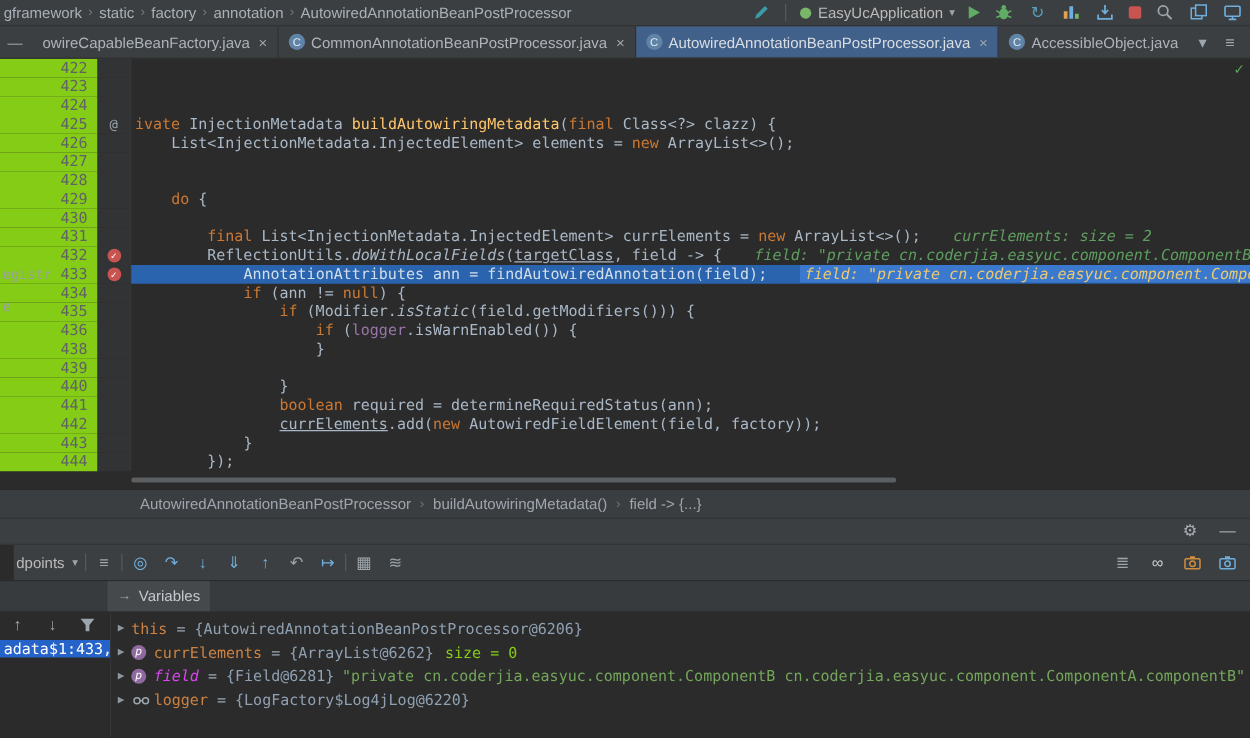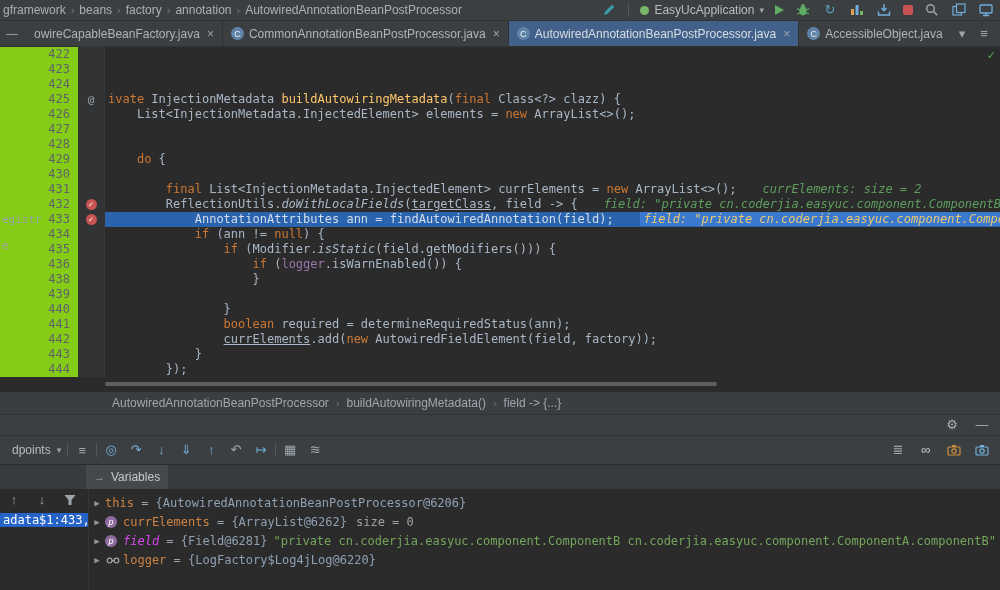--- a/index.html
+++ b/index.html
@@ -61,21 +61,21 @@
 
   
   #breadcrumbs{height:22px;background:#3b3e41;display:flex;align-items:center;padding-left:112px;flex:none;border-bottom:1px solid #323232;}
   .bc-item{color:#9fa6ad;font-size:12px;}
   .bc-sep{color:#6e757b;font-size:11px;margin:0 7px;}
 
   
   #debug-header{height:20px;background:#3c3f41;display:flex;align-items:center;flex:none;border-bottom:1px solid #333639;}
   #debug-header .spacer{flex:1;}
   #debug-header-icons{display:flex;align-items:center;gap:14px;padding-right:10px;}
-  #debug-toolbar{height:28px;background:#3c3f41;display:flex;align-items:center;flex:none;border-bottom:1px solid #2b2b2b;gap:6px;padding-left:12px;}
+  #debug-toolbar{height:28px;background:#3c3f41;display:flex;align-items:center;flex:none;border-bottom:1px solid #2b2b2b;gap:6px;padding-left:2px;margin-left:11px;}
   #dbg-label{color:#bbbbbb;font-size:12px;}
   #debug-toolbar .grp{display:flex;align-items:center;gap:9px;}
   #debug-toolbar .spacer{flex:1;}
   #dbg-right{display:flex;align-items:center;gap:12px;padding-right:10px;}
 
   #var-tabrow{height:24px;background:#383b3d;display:flex;align-items:center;gap:6px;padding-left:86px;flex:none;border-bottom:1px solid #2b2b2b;}
   #var-tab{display:flex;align-items:center;gap:6px;height:100%;padding:0 8px;background:#45494c;}
   #var-tab .lbl{color:#c4c9ce;font-size:12px;}
   .tabicon{color:#9da6ad;font-size:11px;}
 
@@ -84,35 +84,35 @@
   #frames{width:88px;flex:none;overflow:hidden;border-right:1px solid #333639;}
   #frames-toolbar{height:20px;display:flex;align-items:center;gap:12px;padding-left:6px;}
   .frame{height:17px;line-height:17px;font:12px "DejaVu Sans Mono",monospace;color:#8a8f93;padding-left:3px;white-space:pre;overflow:hidden;}
   .frame.sel{background:#2563c9;color:#ffffff;}
   #vars{flex:1;padding-top:3px;overflow:hidden;}
   .vrow{height:19px;display:flex;align-items:center;font:12px "DejaVu Sans Mono",monospace;white-space:pre;overflow:hidden;}
   .vexp{width:16px;text-align:center;color:#8f969c;font-size:9px;flex:none;}
   .vicon{width:18px;flex:none;display:inline-flex;align-items:center;}
   .veq{color:#9aa5b0;}
   .vvalue{color:#8fa0b2;}
-  .vextra{color:#a3a3a3;margin-left:9px;}
+  .vextra{color:#84cc16;margin-left:9px;}
   .vstring{color:#73a65b;margin-left:6px;}
   .pbadge{width:12px;height:12px;border-radius:6px;background:#8e6a9e;color:#fff;
     font:italic 9px "DejaVu Sans Mono",monospace;display:inline-flex;align-items:center;justify-content:center;}
 </style>
 </head>
 <body>
 
 <div id="app">
 
   <div id="navbar">
     <div id="nav-items">
         <span class="nav-item">gframework</span>
         <span class="nav-sep">›</span>
-        <span class="nav-item">beans</span>
+        <span class="nav-item">static</span>
         <span class="nav-sep">›</span>
         <span class="nav-item">factory</span>
         <span class="nav-sep">›</span>
         <span class="nav-item">annotation</span>
         <span class="nav-sep">›</span>
         <span class="nav-item">AutowiredAnnotationBeanPostProcessor</span>
       </div>
     <div id="toolbar-right">
         <span class="svgi">
           <svg width="16" height="16" viewBox="0 0 16 16">

